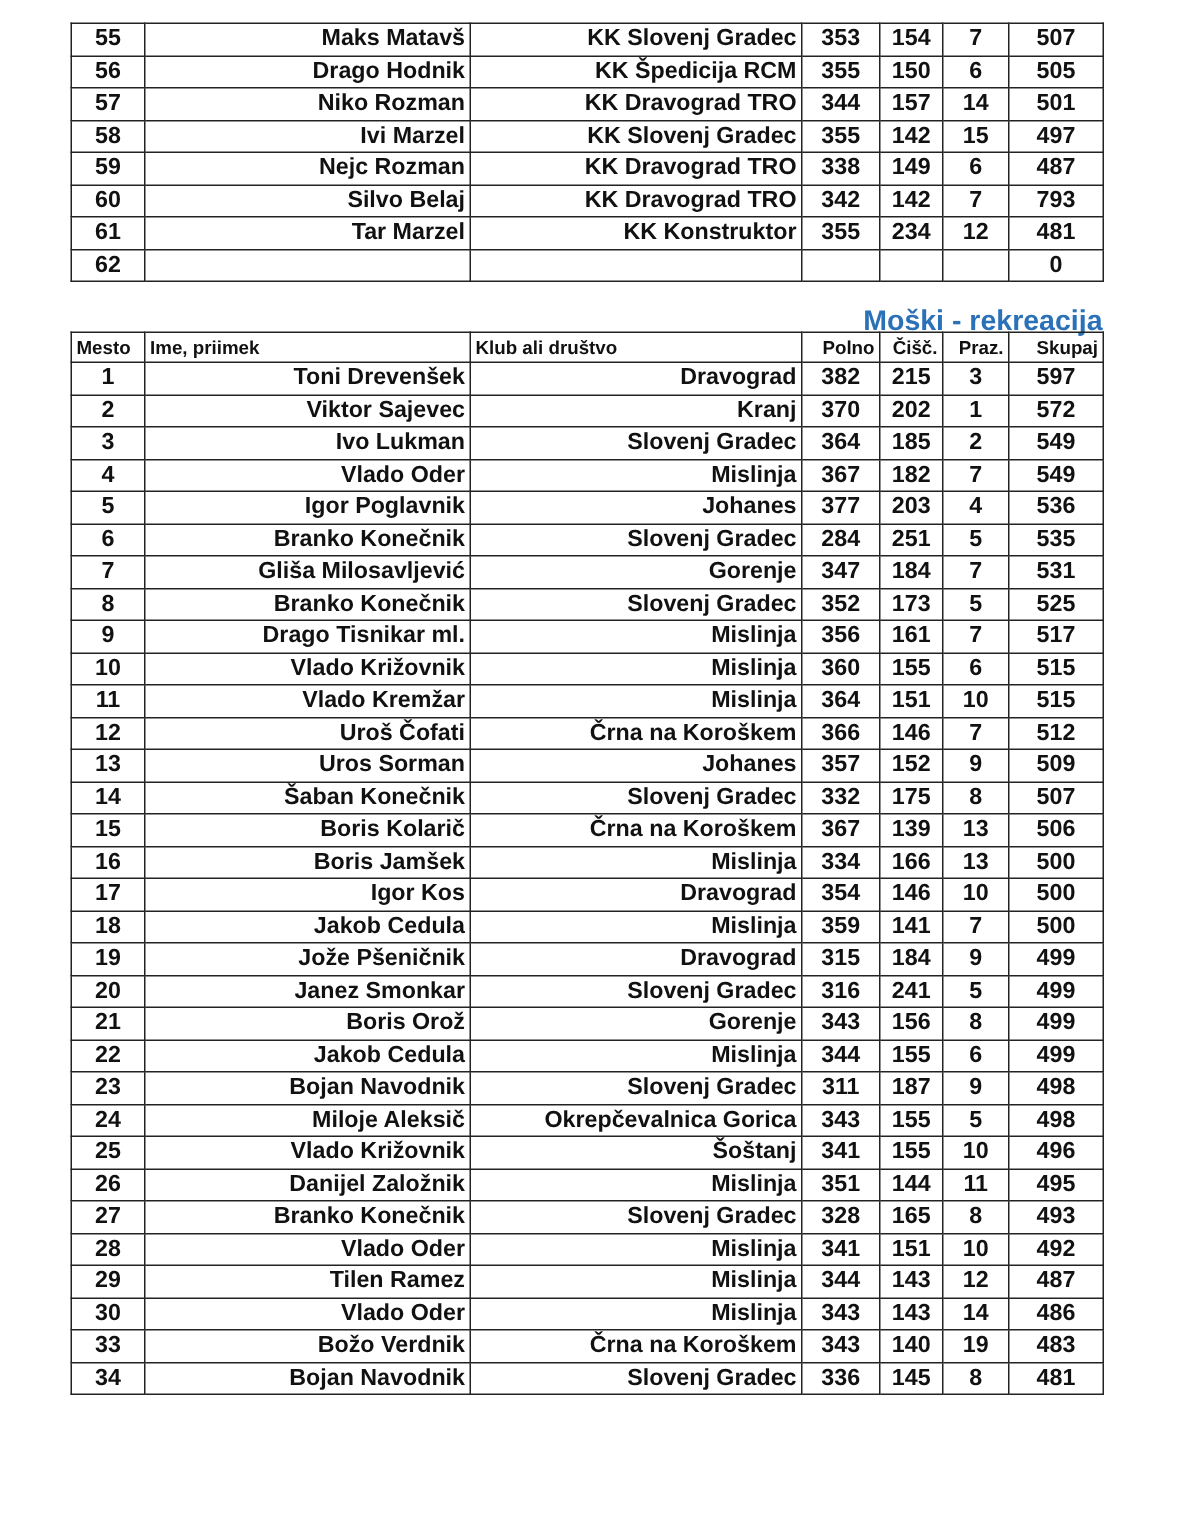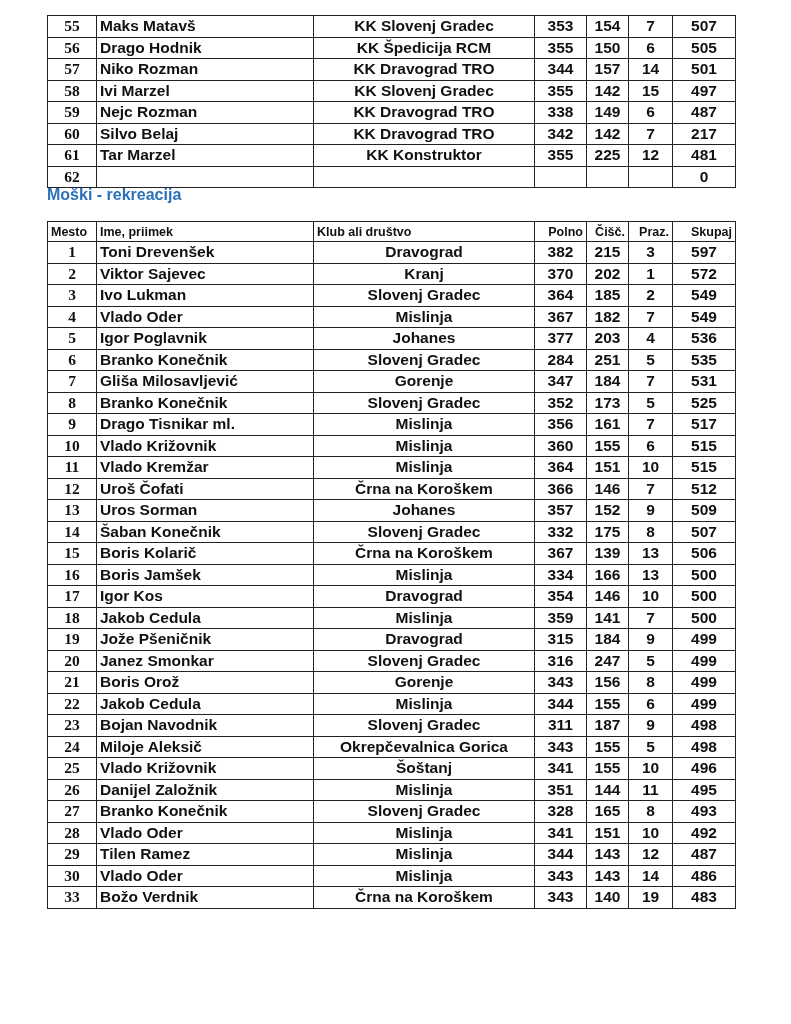--- a/index.html
+++ b/index.html
@@ -25,42 +25,42 @@
     td, th {
       border: 1.5px solid #222222;
       padding: 0 3px;
       white-space: nowrap;
       overflow: hidden;
       font-weight: bold;
       font-size: 15.5px;
       line-height: 20px;
       height: 20.5px;
     }
-    .c-rank { text-align: center; font-family: Liberation Serif, serif; }
-    .c-name { text-align: left; }
-    .c-club { text-align: center; }
+    .c-rank { text-align: center; }
+    .c-name { text-align: right; }
+    .c-club { text-align: right; }
     .c-num  { text-align: center; }
     #top-table { top: 15px; }
     #rec-table { top: 221px; }
     #rec-table thead th {
       font-size: 12.5px;
       height: 19px;
       line-height: 18px;
       font-weight: bold;
       margin-left: 12px;
     }
     #rec-table thead th.h-left { text-align: left; }
     #rec-table thead th.h-center { text-align: right; }
     .section-title {
       position: absolute;
       left: 47px;
       width: 688px;
-      top: 184px;
-      text-align: left;
-      font-size: 16px;
+      top: 204px;
+      text-align: right;
+      font-size: 19px;
       font-weight: bold;
       color: #2a71b8;
       line-height: 22px;
     }
   </style>
 </head>
 <body>
 
 <table id="top-table">
   <colgroup>
@@ -118,28 +118,28 @@
         <td class="c-num">6</td>
         <td class="c-num">487</td>
       </tr>
       <tr>
         <td class="c-rank">60</td>
         <td class="c-name">Silvo Belaj</td>
         <td class="c-club">KK Dravograd TRO</td>
         <td class="c-num">342</td>
         <td class="c-num">142</td>
         <td class="c-num">7</td>
-        <td class="c-num">217</td>
+        <td class="c-num">793</td>
       </tr>
       <tr>
         <td class="c-rank">61</td>
         <td class="c-name">Tar Marzel</td>
         <td class="c-club">KK Konstruktor</td>
         <td class="c-num">355</td>
-        <td class="c-num">225</td>
+        <td class="c-num">234</td>
         <td class="c-num">12</td>
         <td class="c-num">481</td>
       </tr>
       <tr>
         <td class="c-rank">62</td>
         <td class="c-name"></td>
         <td class="c-club"></td>
         <td class="c-num"></td>
         <td class="c-num"></td>
         <td class="c-num"></td>
@@ -341,21 +341,21 @@
         <td class="c-num">315</td>
         <td class="c-num">184</td>
         <td class="c-num">9</td>
         <td class="c-num">499</td>
       </tr>
       <tr>
         <td class="c-rank">20</td>
         <td class="c-name">Janez Smonkar</td>
         <td class="c-club">Slovenj Gradec</td>
         <td class="c-num">316</td>
-        <td class="c-num">247</td>
+        <td class="c-num">241</td>
         <td class="c-num">5</td>
         <td class="c-num">499</td>
       </tr>
       <tr>
         <td class="c-rank">21</td>
         <td class="c-name">Boris Orož</td>
         <td class="c-club">Gorenje</td>
         <td class="c-num">343</td>
         <td class="c-num">156</td>
         <td class="c-num">8</td>
@@ -444,14 +444,23 @@
       </tr>
       <tr>
         <td class="c-rank">33</td>
         <td class="c-name">Božo Verdnik</td>
         <td class="c-club">Črna na Koroškem</td>
         <td class="c-num">343</td>
         <td class="c-num">140</td>
         <td class="c-num">19</td>
         <td class="c-num">483</td>
       </tr>
+      <tr>
+        <td class="c-rank">34</td>
+        <td class="c-name">Bojan Navodnik</td>
+        <td class="c-club">Slovenj Gradec</td>
+        <td class="c-num">336</td>
+        <td class="c-num">145</td>
+        <td class="c-num">8</td>
+        <td class="c-num">481</td>
+      </tr>
     </tbody>
 </table>
 
 </body></html>

